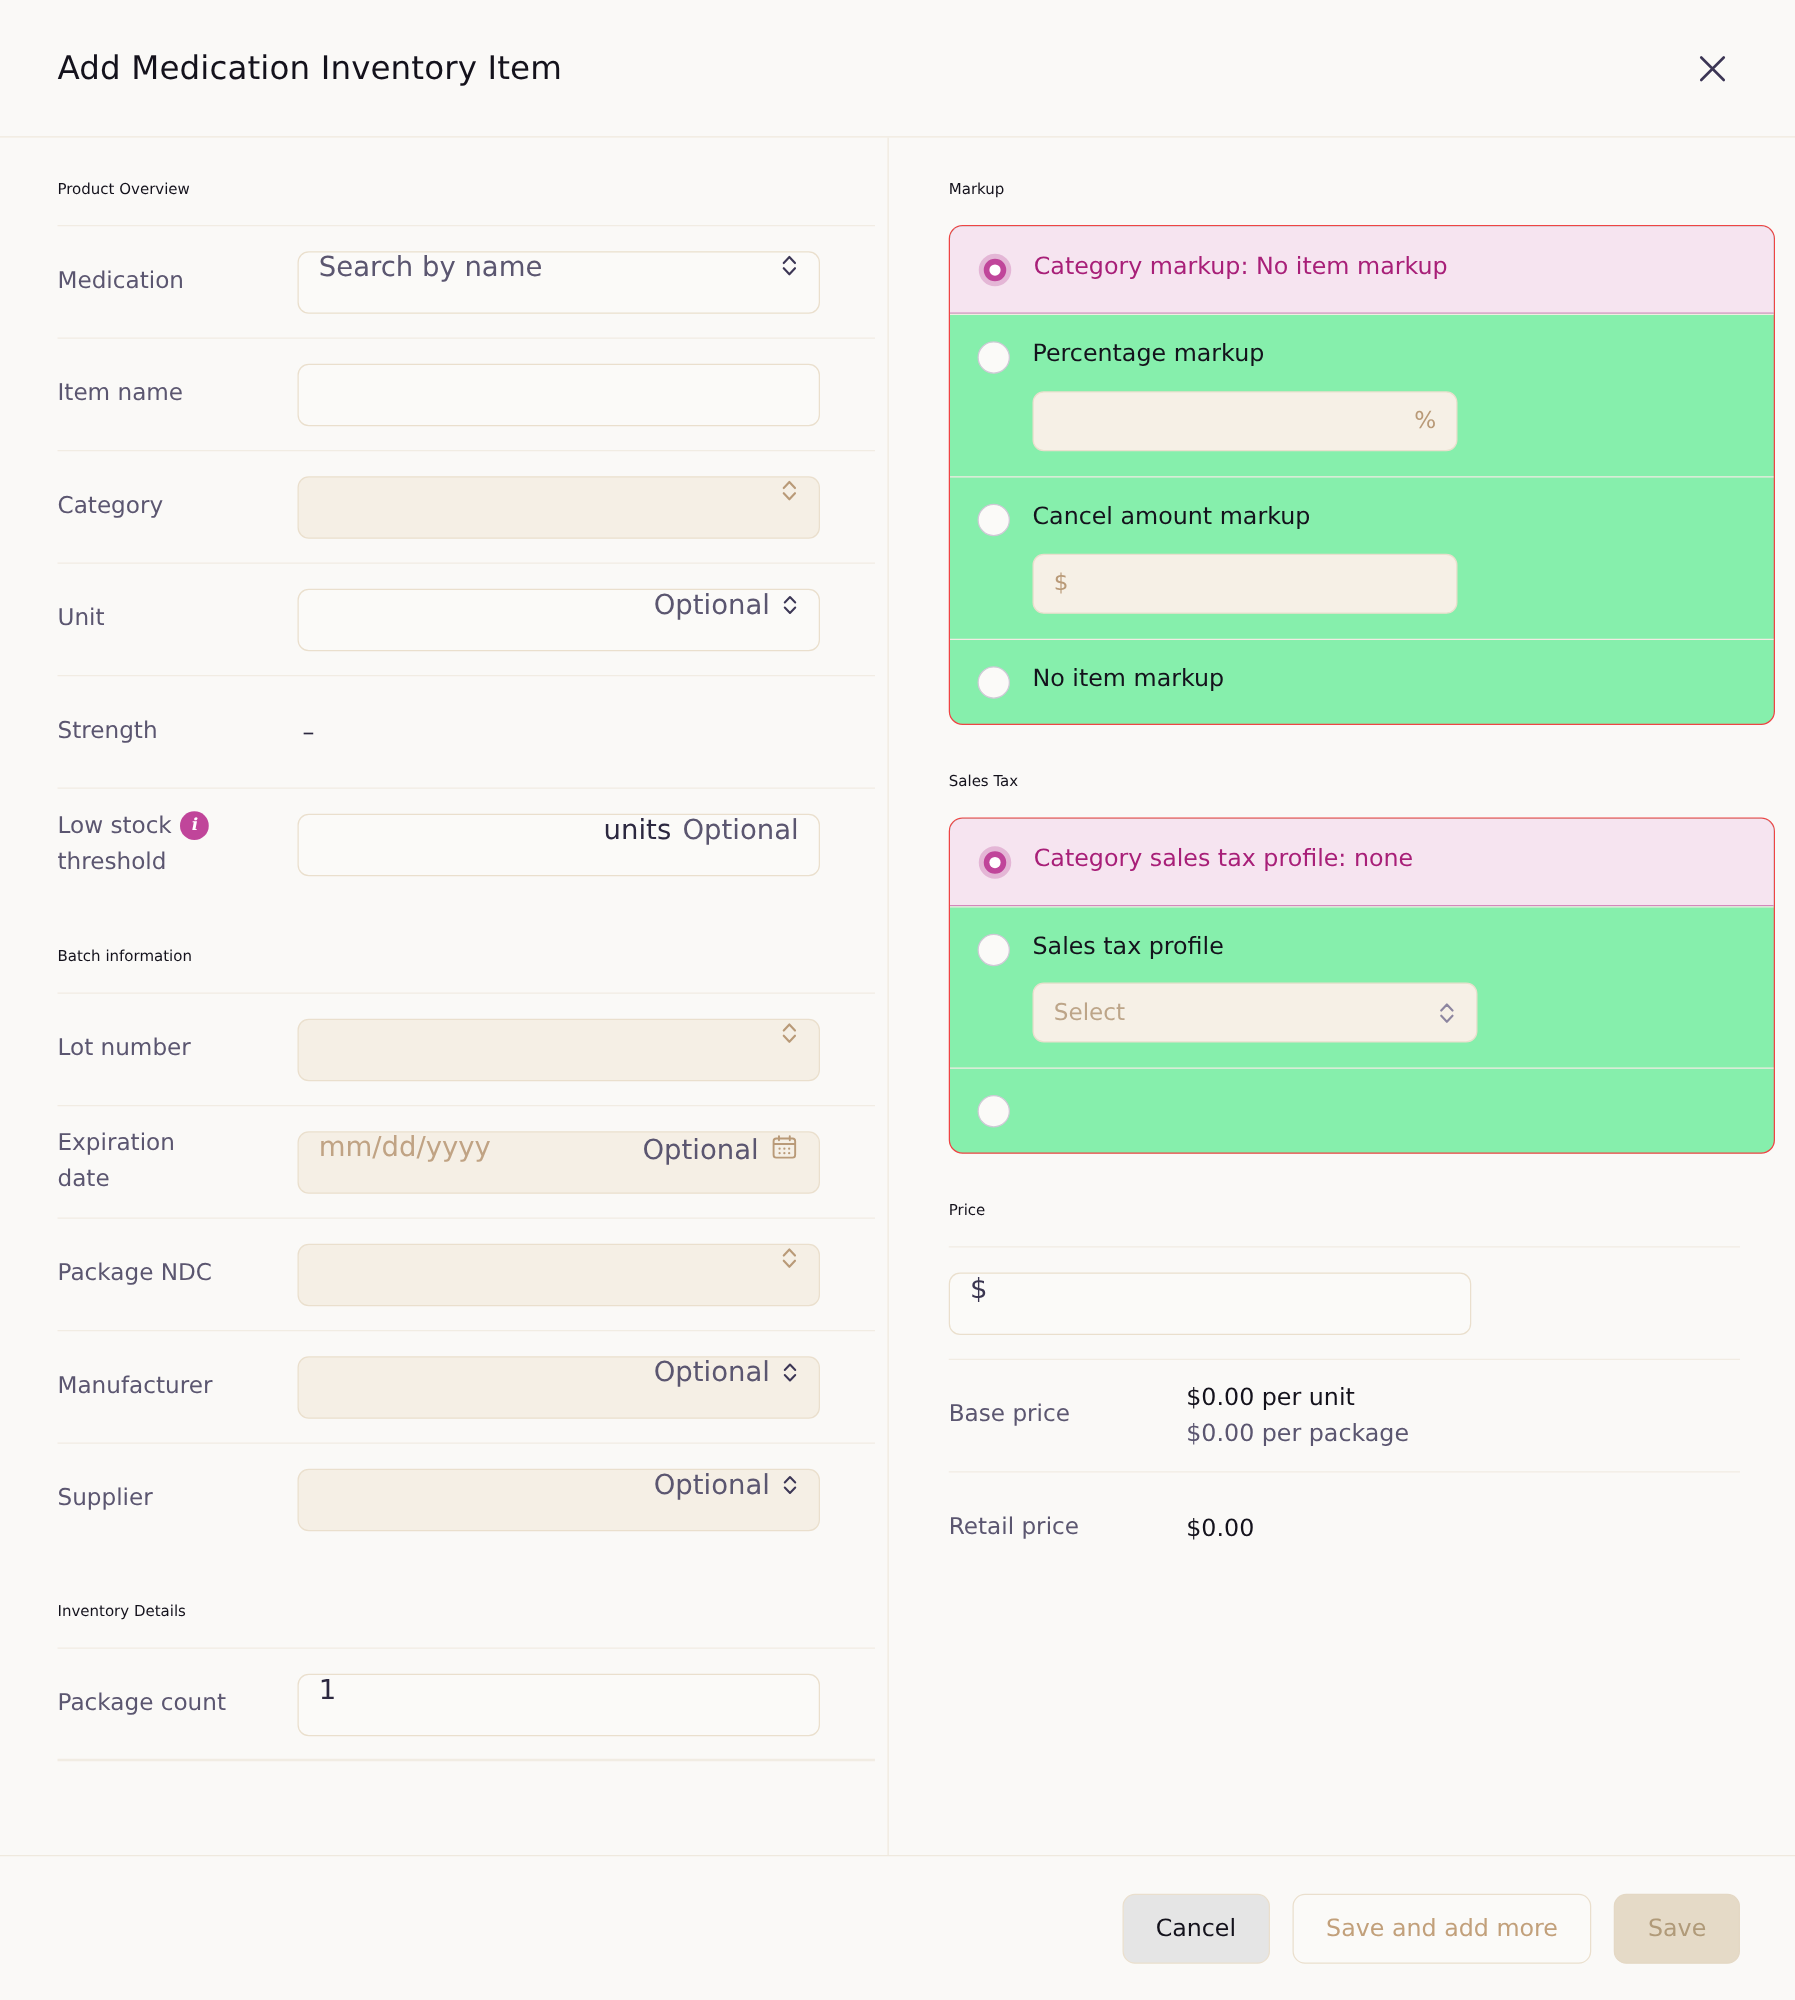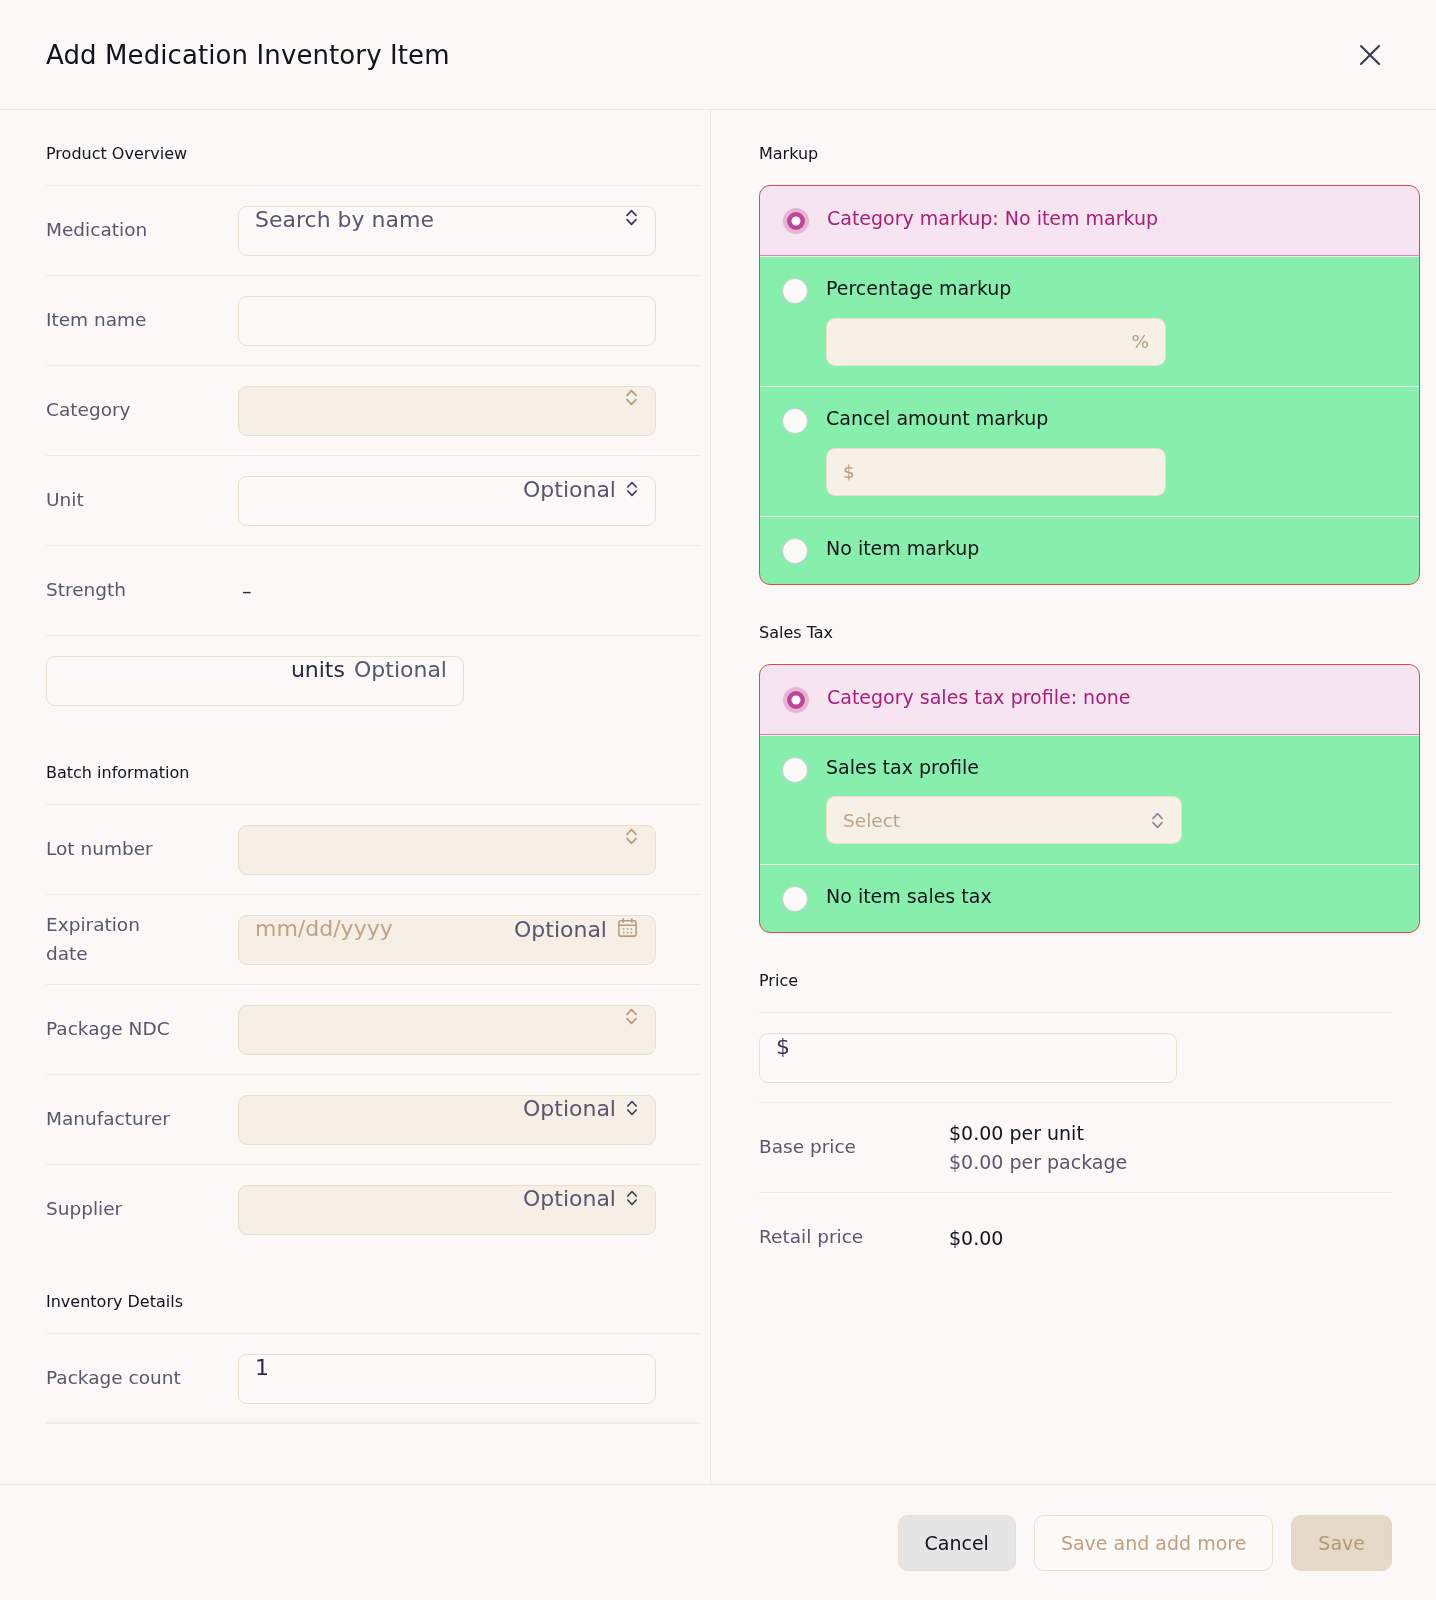--- a/index.html
+++ b/index.html
@@ -29,21 +29,21 @@
   
   .body { flex: 1 1 auto; display: flex; min-height: 0; }
   .col-left {
     width: 711px; flex: 0 0 711px;
     border-right: 1px solid #efe9de;
     padding: 34px 0 0 0;
     overflow: hidden;
   }
   .col-right { flex: 1 1 auto; padding: 34px 0 0 0; overflow: hidden; }
 
-  .sec-title { font-size: 16px; color: #14121c; padding: 0 0 22px 46px; }
+  .sec-title { font-size: 12px; color: #14121c; padding: 0 0 22px 46px; }
   .col-right .sec-title { padding-left: 48px; }
   .sec-title.gap { padding-top: 38px; }
 
   
   .row {
     display: flex; align-items: center;
     border-top: 1px solid #f1ece3;
     min-height: 90px;
     margin-left: 46px; margin-right: 10px;
     padding: 10px 0;
@@ -234,20 +234,24 @@
       </div>
 
       <div class="row">
         <div class="lbl">Strength</div>
         <div class="ctl">
           <span class="dash">–</span>
         </div>
       </div>
 
       <div class="row">
+        <div class="lbl">
+          <span>Low stock</span><span class="info-badge">i</span><br>
+          <span>threshold</span>
+        </div>
         <div class="ctl">
           <div class="field">
             <span class="suffix">
               <span class="units">units</span>
               <span>Optional</span>
             </span>
           </div>
         </div>
       </div>
 
@@ -422,23 +426,20 @@
                       <path d="M3 8.4 L7.5 3.6 L12 8.4 M3 12.6 L7.5 17.4 L12 12.6" stroke="#8d86a0" stroke-width="1.7" fill="none" stroke-linecap="round" stroke-linejoin="round"></path>
                     </svg>
                 </span>
               </div>
             </div>
           </div>
         </div>
 
         <div class="radio-row">
           <span class="radio-dot"></span>
-          <div class="radio-body">
-            <div class="radio-label">No item sales tax</div>
-          </div>
         </div>
       </div>
 
       <div class="sec-title gap">Price</div>
 
       <div class="row">
         <div class="ctl">
           <div class="field price-w">
             <span class="lead">$</span>
           </div>

